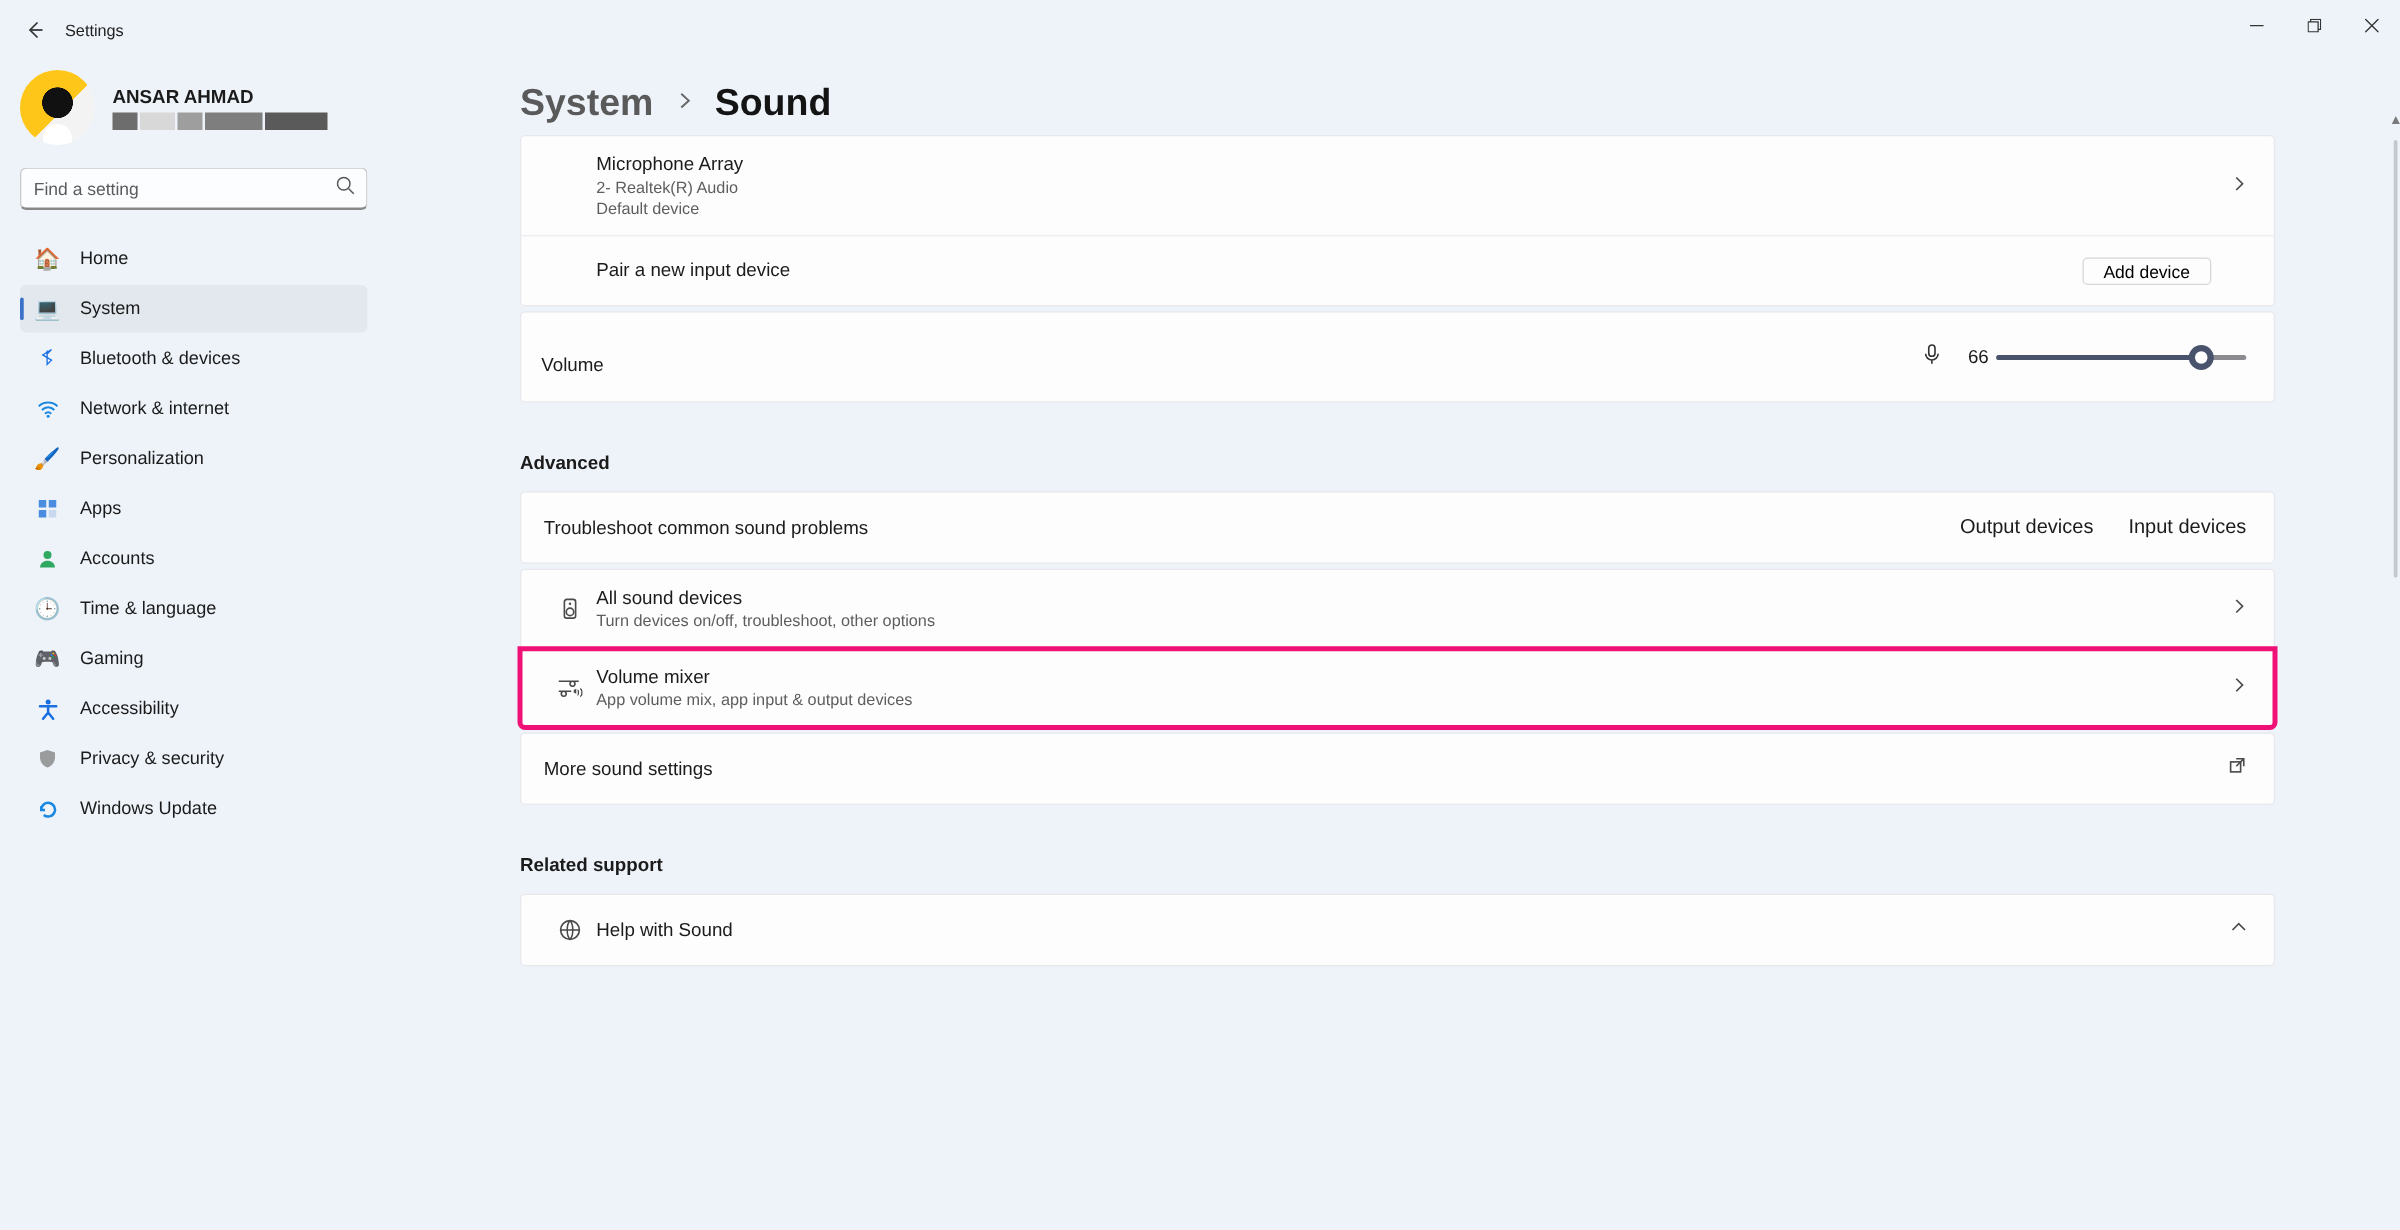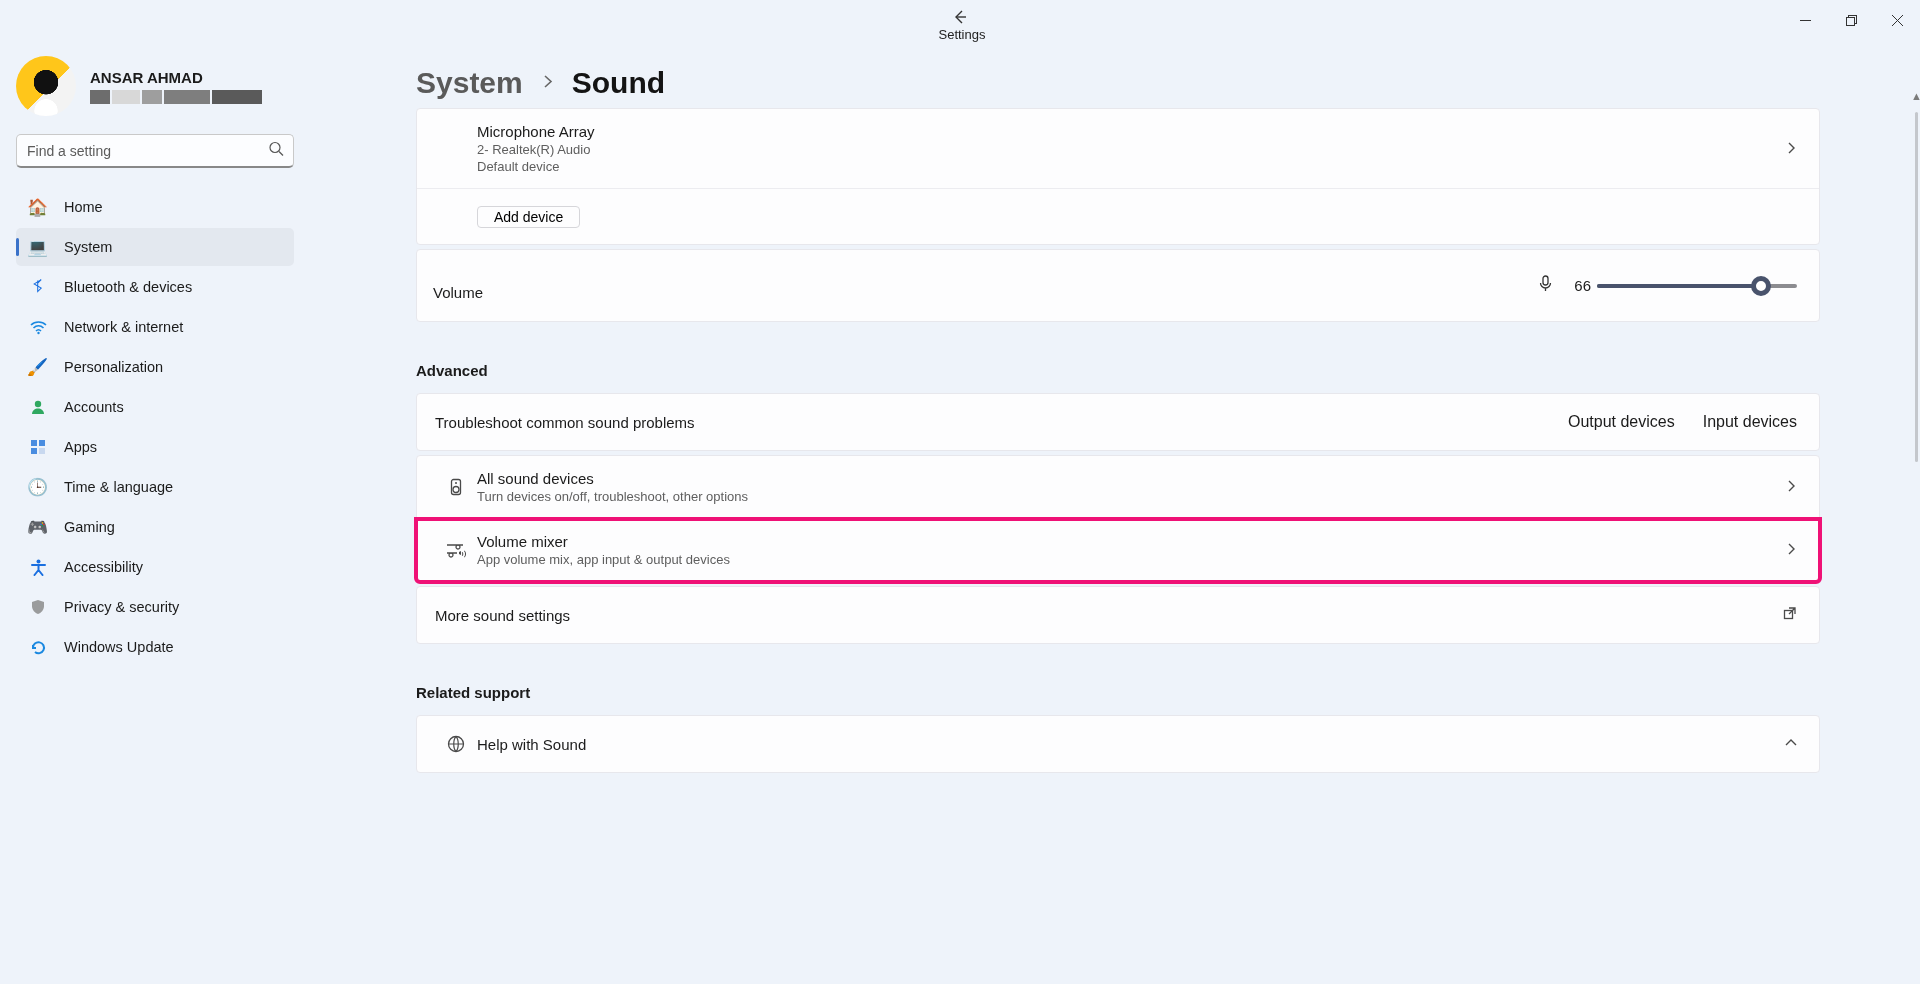--- a/index.html
+++ b/index.html
@@ -12,21 +12,20 @@
     overflow: hidden;
     position: relative;
   }
 
   
   .titlebar {
     display: flex;
     align-items: center;
     height: 48px;
     padding: 6px 8px;
-    flex-direction: column;
   }
   .titlebar .back {
     width: 40px; height: 40px;
     display: flex; align-items: center; justify-content: center;
     color: #333;
   }
   .titlebar .title { font-size: 13px; color: #222; margin-left: 4px; }
   .win-controls {
     position: absolute; top: 0; right: 0;
     display: flex; height: 40px;
@@ -269,38 +268,38 @@
               <circle cx="8.5" cy="14" r="1.2" fill="currentColor"></circle>
             </svg>
       </span>
           <span>Network &amp; internet</span>
         </li>
       <li>
           <span class="ico">🖌️</span>
           <span>Personalization</span>
         </li>
       <li>
-          <span class="ico" style="color:#2fa860">
-        <svg width="16" height="16" viewBox="0 0 16 16">
-              <circle cx="8" cy="5" r="3.2" fill="currentColor"></circle>
-              <path d="M2 15c0-3.5 3-5.5 6-5.5s6 2 6 5.5" fill="currentColor"></path>
-            </svg>
-      </span>
-          <span>Accounts</span>
-        </li>
-      <li>
           <span class="ico">
         <svg width="16" height="16" viewBox="0 0 16 16">
               <rect x="1" y="1" width="6" height="6" fill="#4a8de0"></rect>
               <rect x="9" y="1" width="6" height="6" fill="#4a8de0"></rect>
               <rect x="1" y="9" width="6" height="6" fill="#4a8de0"></rect>
               <rect x="9" y="9" width="6" height="6" fill="#c8d8ef"></rect>
             </svg>
       </span>
           <span>Apps</span>
+        </li>
+      <li>
+          <span class="ico" style="color:#2fa860">
+        <svg width="16" height="16" viewBox="0 0 16 16">
+              <circle cx="8" cy="5" r="3.2" fill="currentColor"></circle>
+              <path d="M2 15c0-3.5 3-5.5 6-5.5s6 2 6 5.5" fill="currentColor"></path>
+            </svg>
+      </span>
+          <span>Accounts</span>
         </li>
       <li>
           <span class="ico">🕒</span>
           <span>Time &amp; language</span>
         </li>
       <li>
           <span class="ico">🎮</span>
           <span>Gaming</span>
         </li>
       <li>
@@ -350,20 +349,23 @@
           <div class="ttl">Microphone Array</div>
           <div class="sub">2- Realtek(R) Audio</div>
           <div class="sub">Default device</div>
         </div>
         <span class="chev-r"><svg width="12" height="12" viewBox="0 0 12 12">
               <path d="M4 1l5 5-5 5" fill="none" stroke="currentColor" stroke-width="1.4"></path>
             </svg></span>
       </div>
       <div class="row">
         <div class="lead-icon"></div>
+        <div class="texts">
+            <div class="ttl">Pair a new input device</div>
+          </div>
         <button class="btn">Add device</button>
         <span style="width:28px"></span>
       </div>
     </div>
 
     <div class="card">
       <div class="vol-row">
         <div class="vttl">Volume</div>
         <span class="mic-ico">
           <svg width="17" height="17" viewBox="0 0 17 17">

